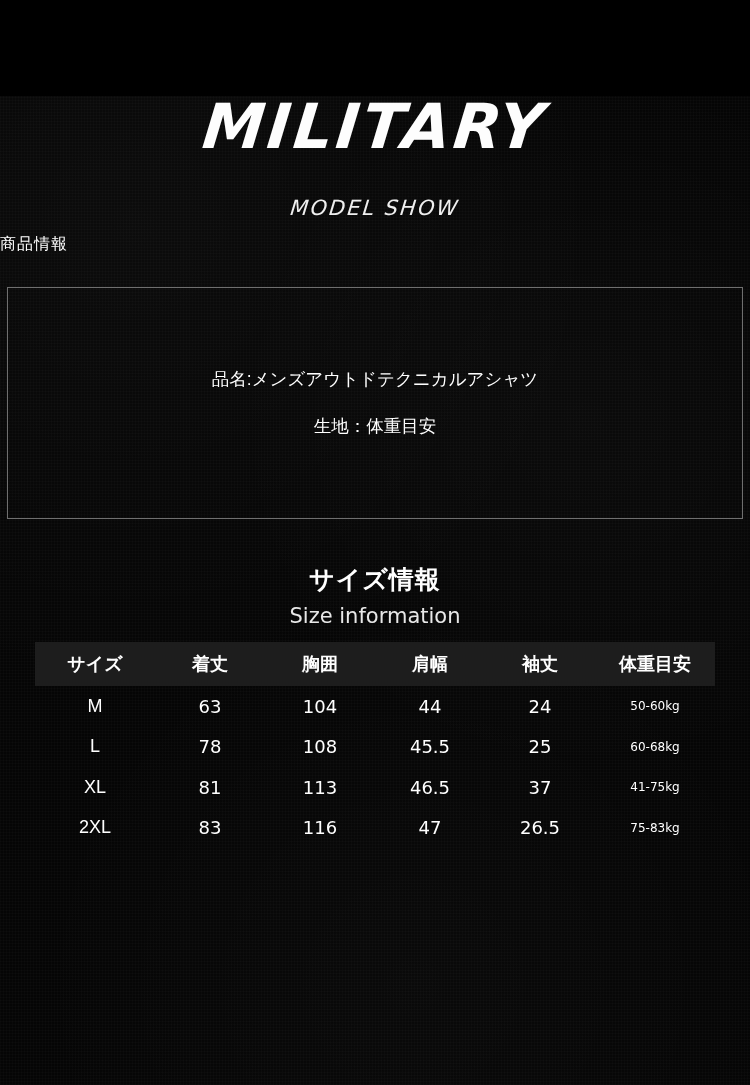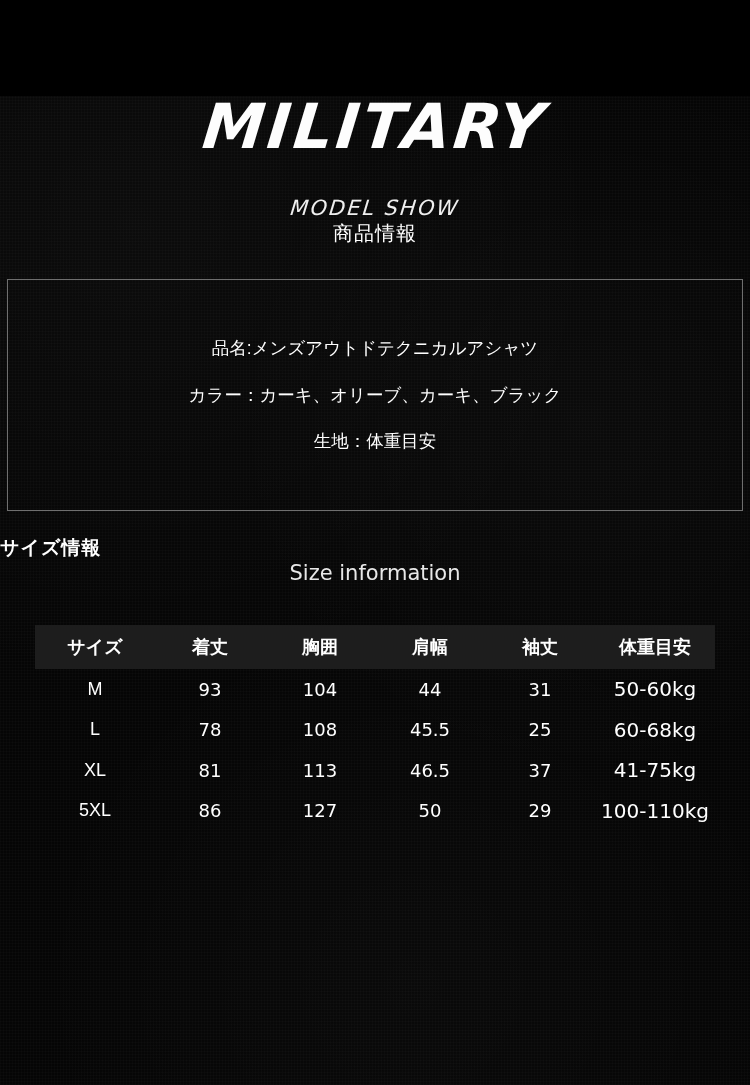--- a/index.html
+++ b/index.html
@@ -45,22 +45,23 @@
     text-align: center;
     margin-top: 38px;
     font-family: "DejaVu Sans", sans-serif;
     font-style: italic;
     font-size: 21px;
     letter-spacing: 2px;
     color: #efefef;
     transform: skewX(-6deg);
   }
   .brand-sub-jp {
-    text-align: center;
-    font-size: 20px;
+    text-align: left;
+    margin-top: 14px;
+    font-size: 16px;
     letter-spacing: 1px;
     color: #ffffff;
   }
 
   .info-box {
     margin: 32px auto 0 auto;
     width: 736px;
     height: 232px;
     border: 1px solid #6f6f6f;
     box-sizing: border-box;
@@ -72,36 +73,36 @@
   .info-line {
     font-size: 17.5px;
     line-height: 1.3;
     margin: 12px 0;
     text-align: center;
     color: #ffffff;
     white-space: nowrap;
   }
 
   .size-head {
-    text-align: left;
-    margin-top: 24px;
-    font-size: 19px;
+    text-align: center;
+    margin-top: 44px;
+    font-size: 25px;
     font-weight: bold;
     letter-spacing: 1px;
   }
   .size-head-en {
     text-align: center;
-    margin-top: 0;
+    margin-top: 8px;
     font-size: 21px;
     color: #e8e8e8;
     font-family: "DejaVu Sans", sans-serif;
   }
 
   table.size-table {
-    margin: 40px auto 0 auto;
+    margin: 14px auto 0 auto;
     width: 680px;
     border-collapse: collapse;
     table-layout: fixed;
   }
   table.size-table thead th {
     background: #1d1d1d;
     height: 42px;
     font-size: 18px;
     font-weight: bold;
     color: #ffffff;
@@ -112,41 +113,40 @@
     text-align: center;
     font-size: 18px;
     color: #ffffff;
     border: none;
     font-family: "DejaVu Sans", sans-serif;
   }
   table.size-table tbody td.c0 {
     font-family: "Liberation Sans", sans-serif;
   }
   table.size-table tbody td.c5 {
-    font-size: 20px;
+    font-size: 12px;
   }
   col.w0 { width: 120px; }
   col.w1 { width: 110px; }
   col.w2 { width: 110px; }
   col.w3 { width: 110px; }
   col.w4 { width: 110px; }
   col.w5 { width: 120px; }
 </style>
 </head>
 <body>
 
 <div class="page">
 
   <div class="brand-title">MILITARY</div>
   <div class="brand-sub">MODEL SHOW</div>
   <div class="brand-sub-jp">商品情報</div>
 
   <div class="info-box">
     <div class="info-line">品名:メンズアウトドテクニカルアシャツ</div>
-    <div class="info-line">カラー：カーキ、オリーブ、カーキ、ブラック</div>
     <div class="info-line">生地：体重目安</div>
   </div>
 
   <div class="size-head">サイズ情報</div>
   <div class="size-head-en">Size information</div>
 
   <table class="size-table">
     <colgroup>
       <col class="w0">
         <col class="w1">
@@ -161,46 +161,46 @@
         <th>着丈</th>
         <th>胸囲</th>
         <th>肩幅</th>
         <th>袖丈</th>
         <th>体重目安</th>
       </tr>
     </thead>
     <tbody>
       <tr>
         <td class="c0">M</td>
-        <td class="c1">93</td>
+        <td class="c1">63</td>
         <td class="c2">104</td>
         <td class="c3">44</td>
-        <td class="c4">31</td>
+        <td class="c4">24</td>
         <td class="c5">50-60kg</td>
       </tr>
       <tr>
         <td class="c0">L</td>
         <td class="c1">78</td>
         <td class="c2">108</td>
         <td class="c3">45.5</td>
         <td class="c4">25</td>
         <td class="c5">60-68kg</td>
       </tr>
       <tr>
         <td class="c0">XL</td>
         <td class="c1">81</td>
         <td class="c2">113</td>
         <td class="c3">46.5</td>
         <td class="c4">37</td>
         <td class="c5">41-75kg</td>
       </tr>
       <tr>
-        <td class="c0">5XL</td>
-        <td class="c1">86</td>
-        <td class="c2">127</td>
-        <td class="c3">50</td>
-        <td class="c4">29</td>
-        <td class="c5">100-110kg</td>
+        <td class="c0">2XL</td>
+        <td class="c1">83</td>
+        <td class="c2">116</td>
+        <td class="c3">47</td>
+        <td class="c4">26.5</td>
+        <td class="c5">75-83kg</td>
       </tr>
     </tbody>
   </table>
 
 </div>
 
 </body></html>

